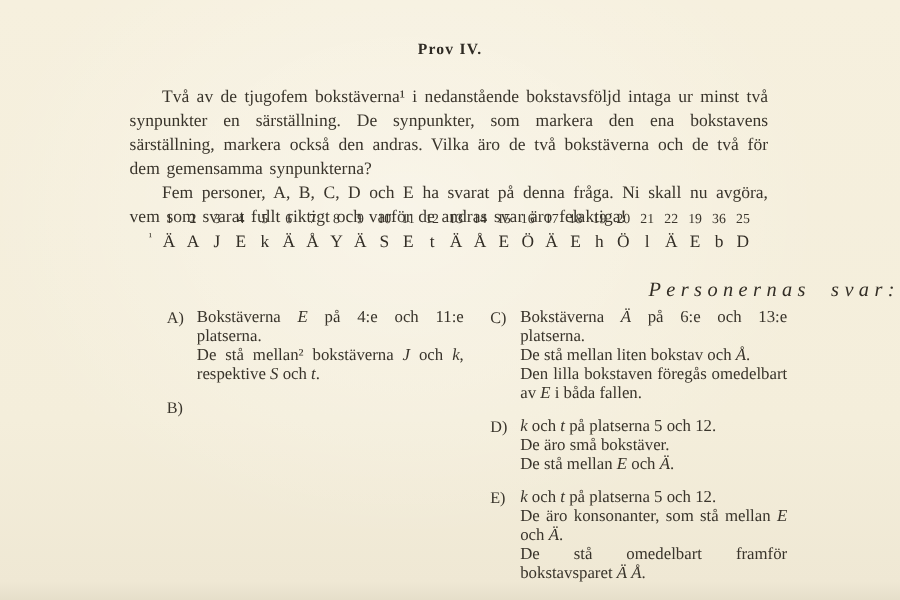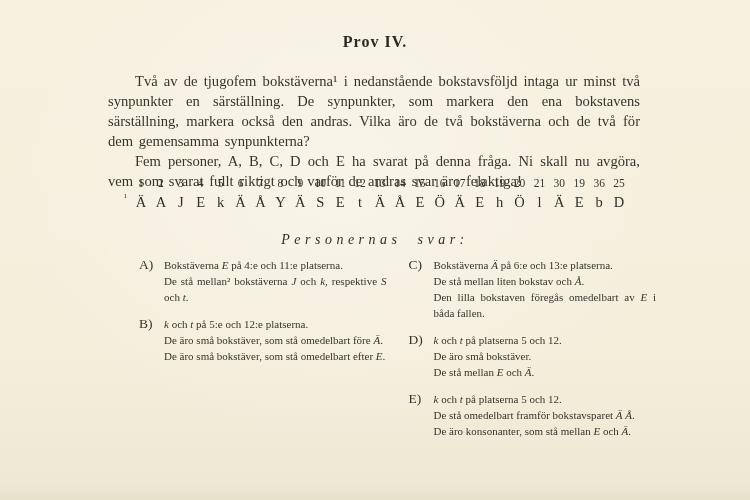--- a/index.html
+++ b/index.html
@@ -11,21 +11,21 @@
   .page {
     position: relative; width: 750px; height: 500px;
     background:
       radial-gradient(ellipse at 45% 35%, rgba(255,255,255,0.35), rgba(255,255,255,0) 60%),
       linear-gradient(180deg, #f6f0de 0%, #f4eedb 70%, #efe8d4 97%, #e6dfca 100%);
     color: #3a352c;
   }
   .title {
     position: absolute; top: 33px; left: 0; width: 100%;
     margin: 0; text-align: center;
-    font-size: 16px; font-weight: bold; letter-spacing: 1px;
+    font-size: 13px; font-weight: bold; letter-spacing: 1px;
     color: #2e2a23;
   }
   .intro { position: absolute; top: 71px; left: 108px; right: 110px; }
   .intro p {
     margin: 0; text-indent: 27px; text-align: justify;
     font-size: 14.6px; line-height: 20px; word-spacing: 2px;
     color: #39342b;
   }
   .letter-table {
     position: absolute; top: 176px; left: 131px; width: 498px;
@@ -33,38 +33,38 @@
   .footnote-mark {
     position: absolute; left: -7px; top: 16px;
     font-size: 9px; vertical-align: super; color: #39342b;
   }
   .cells { display: flex; width: 100%; }
   .cell { flex: 1; text-align: center; }
   .cell .num  { display: block; font-size: 11.5px; line-height: 14px; color: #3a352c; }
   .cell .letter { display: block; font-size: 14.5px; line-height: 17px; margin-top: 4px; color: #332e26; }
   .answers-heading {
     position: absolute; top: 232px; left: 0; width: 100%;
-    text-align: center; font-style: italic;
-    font-size: 14px; letter-spacing: 4.5px; word-spacing: 8px;
+    text-align: right; font-style: italic;
+    font-size: 17px; letter-spacing: 4.5px; word-spacing: 8px;
     color: #332e26;
   }
   .columns {
     position: absolute; top: 257px; left: 139px; right: 94px;
     display: flex; gap: 22px;
   }
   .col { flex: 1; min-width: 0; }
   .answer { display: flex; margin-top: 11px; }
   .answer:first-child { margin-top: 0; }
   .answer .label {
     width: 25px; flex: 0 0 25px;
     font-size: 13.5px; line-height: 16px; color: #39342b;
   }
   .answer .sentences { flex: 1; min-width: 0; }
   .answer .sentence {
-    font-size: 11px; line-height: 16px; text-align: justify;
+    font-size: 14px; line-height: 16px; text-align: justify;
     color: #39342b;
   }
   .answer .sentence i, .intro i { font-style: italic; }
 </style>
 </head>
 <body>
 
 <div class="page">
 
   <h1 class="title">Prov IV.</h1>
@@ -155,21 +155,21 @@
         </div>
         <div class="cell">
           <span class="num">20</span>
           <span class="letter">Ö</span>
         </div>
         <div class="cell">
           <span class="num">21</span>
           <span class="letter">l</span>
         </div>
         <div class="cell">
-          <span class="num">30</span>
+          <span class="num">22</span>
           <span class="letter">Ä</span>
         </div>
         <div class="cell">
           <span class="num">19</span>
           <span class="letter">E</span>
         </div>
         <div class="cell">
           <span class="num">36</span>
           <span class="letter">b</span>
         </div>
@@ -186,25 +186,20 @@
     <div class="col" id="col-0">
         <div class="answer">
           <span class="label">A)</span>
           <div class="sentences">
             <div class="sentence">Bokstäverna <i>E</i> på 4:e och 11:e platserna.</div>
             <div class="sentence">De stå mellan² bokstäverna <i>J</i> och <i>k</i>, respektive <i>S</i> och <i>t</i>.</div>
           </div>
         </div>
         <div class="answer">
           <span class="label">B)</span>
-          <div class="sentences">
-            <div class="sentence"><i>k</i> och <i>t</i> på 5:e och 12:e platserna.</div>
-            <div class="sentence">De äro små bokstäver, som stå omedelbart före <i>Ä</i>.</div>
-            <div class="sentence">De äro små bokstäver, som stå omedelbart efter <i>E</i>.</div>
-          </div>
         </div>
       </div>
     <div class="col" id="col-1">
         <div class="answer">
           <span class="label">C)</span>
           <div class="sentences">
             <div class="sentence">Bokstäverna <i>Ä</i> på 6:e och 13:e platserna.</div>
             <div class="sentence">De stå mellan liten bokstav och <i>Å</i>.</div>
             <div class="sentence">Den lilla bokstaven föregås omedelbart av <i>E</i> i båda fallen.</div>
           </div>
@@ -214,20 +209,20 @@
           <div class="sentences">
             <div class="sentence"><i>k</i> och <i>t</i> på platserna 5 och 12.</div>
             <div class="sentence">De äro små bokstäver.</div>
             <div class="sentence">De stå mellan <i>E</i> och <i>Ä</i>.</div>
           </div>
         </div>
         <div class="answer">
           <span class="label">E)</span>
           <div class="sentences">
             <div class="sentence"><i>k</i> och <i>t</i> på platserna 5 och 12.</div>
+            <div class="sentence">De äro konsonanter, som stå mellan <i>E</i> och <i>Ä</i>.</div>
             <div class="sentence">De stå omedelbart framför bokstavsparet <i>Ä Å</i>.</div>
-            <div class="sentence">De äro konsonanter, som stå mellan <i>E</i> och <i>Ä</i>.</div>
           </div>
         </div>
       </div>
   </div>
 
 </div>
 
 </body></html>

